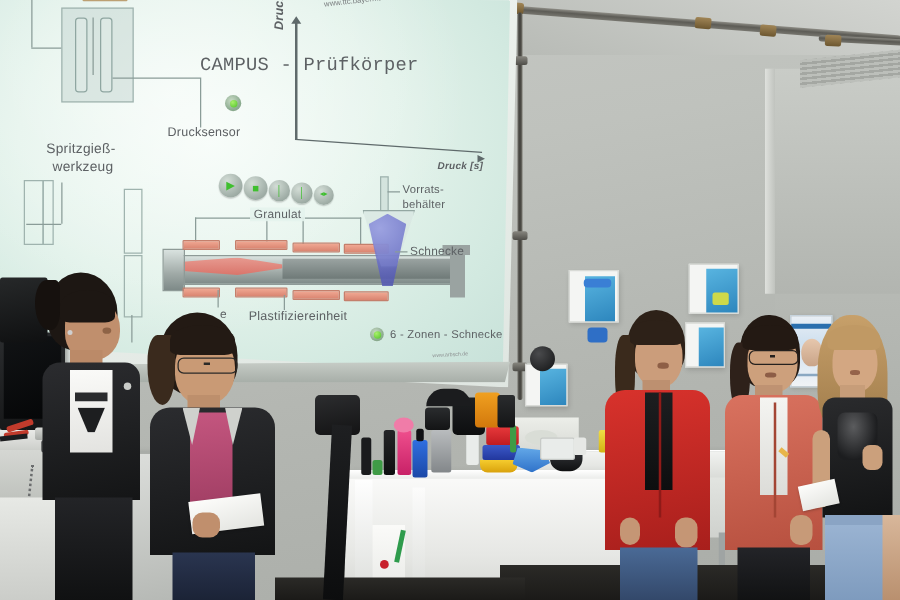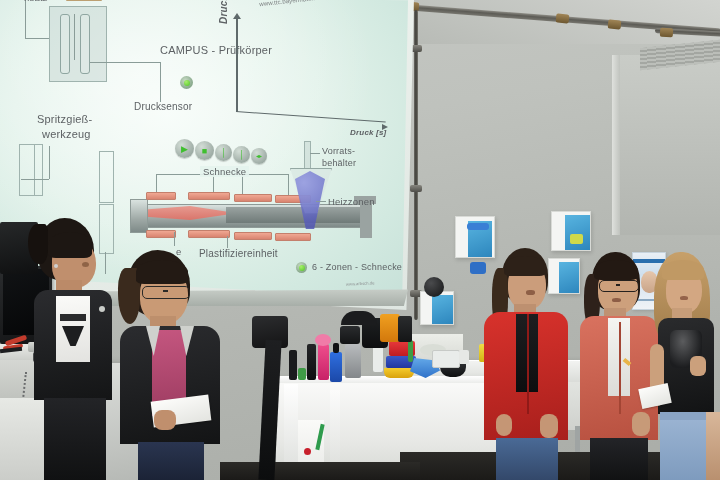--- a/index.html
+++ b/index.html
@@ -157,21 +157,21 @@
     <div style="position:absolute;left:72px;top:1px;width:36px;height:4px;background:linear-gradient(180deg,#d8c29a,#b89a6c);border-radius:1px;"></div>
 
     <div class="thinvline" style="left:31px;top:4px;height:38px;"></div>
     <div class="thinline" style="left:31px;top:42px;width:24px;"></div>
     <span class="slab" style="left:30px;top:-4px;font-size:9.5px;">nsatz</span>
 
     <div class="thinline" style="left:96px;top:66px;width:70px;"></div>
     <div class="thinvline" style="left:166px;top:66px;height:40px;"></div>
     <span class="slab" style="left:140px;top:105px;font-size:10px;">Drucksensor</span>
 
-    <span class="slab" style="left:166px;top:48px;font-size:11px;">CAMPUS - Prüfkörper</span>
+    <span class="slab" style="left:166px;top:48px;font-size:15px;font-family:Liberation Mono, monospace;">CAMPUS - Prüfkörper</span>
     <div class="green-dot" style="left:186px;top:80px;"></div>
 
     <span class="slab" style="left:43px;top:117px;font-size:11px;">Spritzgieß-</span>
     <span class="slab" style="left:48px;top:132px;font-size:11px;">werkzeug</span>
 
     <div class="mold-box" style="left:25px;top:148px;width:14px;height:50px;background:none;"></div>
     <div class="mold-box" style="left:40px;top:148px;width:7px;height:50px;background:none;"></div>
     <div class="thinline" style="left:27px;top:183px;width:28px;"></div>
     <div class="thinvline" style="left:55px;top:150px;height:33px;"></div>
     <div class="mold-box" style="left:105px;top:155px;width:13px;height:50px;background:none;"></div>
@@ -192,21 +192,21 @@
     </div>
     <div class="ctrl-btn" style="left:257px;top:152px;width:16px;height:16px;">
       <span class="ctrl-inner" style="font-size:6px;">◂▸</span>
     </div>
 
     <div class="thinline" style="left:162px;top:178px;width:133px;"></div>
     <div class="thinvline" style="left:162px;top:178px;height:22px;"></div>
     <div class="thinvline" style="left:219px;top:178px;height:22px;"></div>
     <div class="thinvline" style="left:248px;top:178px;height:22px;"></div>
     <div class="thinvline" style="left:294px;top:178px;height:24px;"></div>
-    <span class="slab" style="left:206px;top:170px;font-size:9.5px;background:rgba(228,243,237,.9);padding:0 3px;">Schnecke</span>
+    <span class="slab" style="left:206px;top:170px;font-size:9.5px;background:rgba(228,243,237,.9);padding:0 3px;">Granulat</span>
 
     <div class="barrel" style="left:140px;top:208px;width:230px;height:22px;"></div>
     <div class="melt" style="left:142px;top:210px;width:90px;height:14px;clip-path:polygon(0% 30%,60% 0%,100% 40%,100% 62%,60% 100%,0% 72%);"></div>
     <div style="position:absolute;left:232px;top:211px;width:138px;height:16px;background:linear-gradient(180deg,#9aa3a1,#6f7a78);"></div>
     <div style="position:absolute;left:360px;top:200px;width:22px;height:8px;background:#9aa3a1;"></div>
     <div style="position:absolute;left:366px;top:208px;width:12px;height:34px;background:#9aa3a1;"></div>
     <div class="barrel" style="left:136px;top:203px;width:16px;height:32px;"></div>
 
     <div class="heater" style="left:152px;top:196px;width:28px;"></div>
     <div class="heater" style="left:194px;top:196px;width:40px;"></div>
@@ -224,21 +224,21 @@
 
     <div class="mold-box" style="left:310px;top:145px;width:5px;height:26px;background:rgba(200,216,212,.6);"></div>
     <div class="thinline" style="left:316px;top:157px;width:10px;"></div>
     <span class="slab" style="left:328px;top:150px;font-size:9px;">Vorrats-</span>
     <span class="slab" style="left:328px;top:162px;font-size:9px;">behälter</span>
     <div style="position:absolute;left:296px;top:172px;width:40px;height:44px;
          background:rgba(215,229,225,.7);border:1px solid #93a7a2;
          clip-path:polygon(0% 0%,100% 0%,64% 100%,36% 100%);"></div>
     <div class="granules" style="left:301px;top:175px;width:30px;height:58px;"></div>
     <div class="thinline" style="left:322px;top:205px;width:10px;"></div>
-    <span class="slab" style="left:334px;top:200px;font-size:9.5px;">Heizzonen</span>
+    <span class="slab" style="left:334px;top:200px;font-size:9.5px;">Schnecke</span>
 
     <div class="green-dot" style="left:302px;top:266px;width:11px;height:11px;"></div>
     <span class="slab" style="left:318px;top:266px;font-size:9px;">6 - Zonen - Schnecke</span>
 
     <div class="axis" style="left:242px;top:22px;width:1.5px;height:94px;"></div>
     <div style="position:absolute;left:239px;top:17px;width:0;height:0;border-left:4px solid transparent;border-right:4px solid transparent;border-bottom:6px solid #5f6a6b;"></div>
     <span class="slab" style="left:224px;top:28px;font-size:10px;font-style:italic;font-weight:bold;
           transform:rotate(-90deg);transform-origin:left top;">Druck [bar]</span>
     <div class="axis" style="left:242px;top:115px;width:150px;height:1.2px;transform:rotate(4deg);transform-origin:left center;"></div>
     <div style="position:absolute;left:388px;top:128px;width:0;height:0;border-top:3.5px solid transparent;border-bottom:3.5px solid transparent;border-left:6px solid #5f6a6b;"></div>

